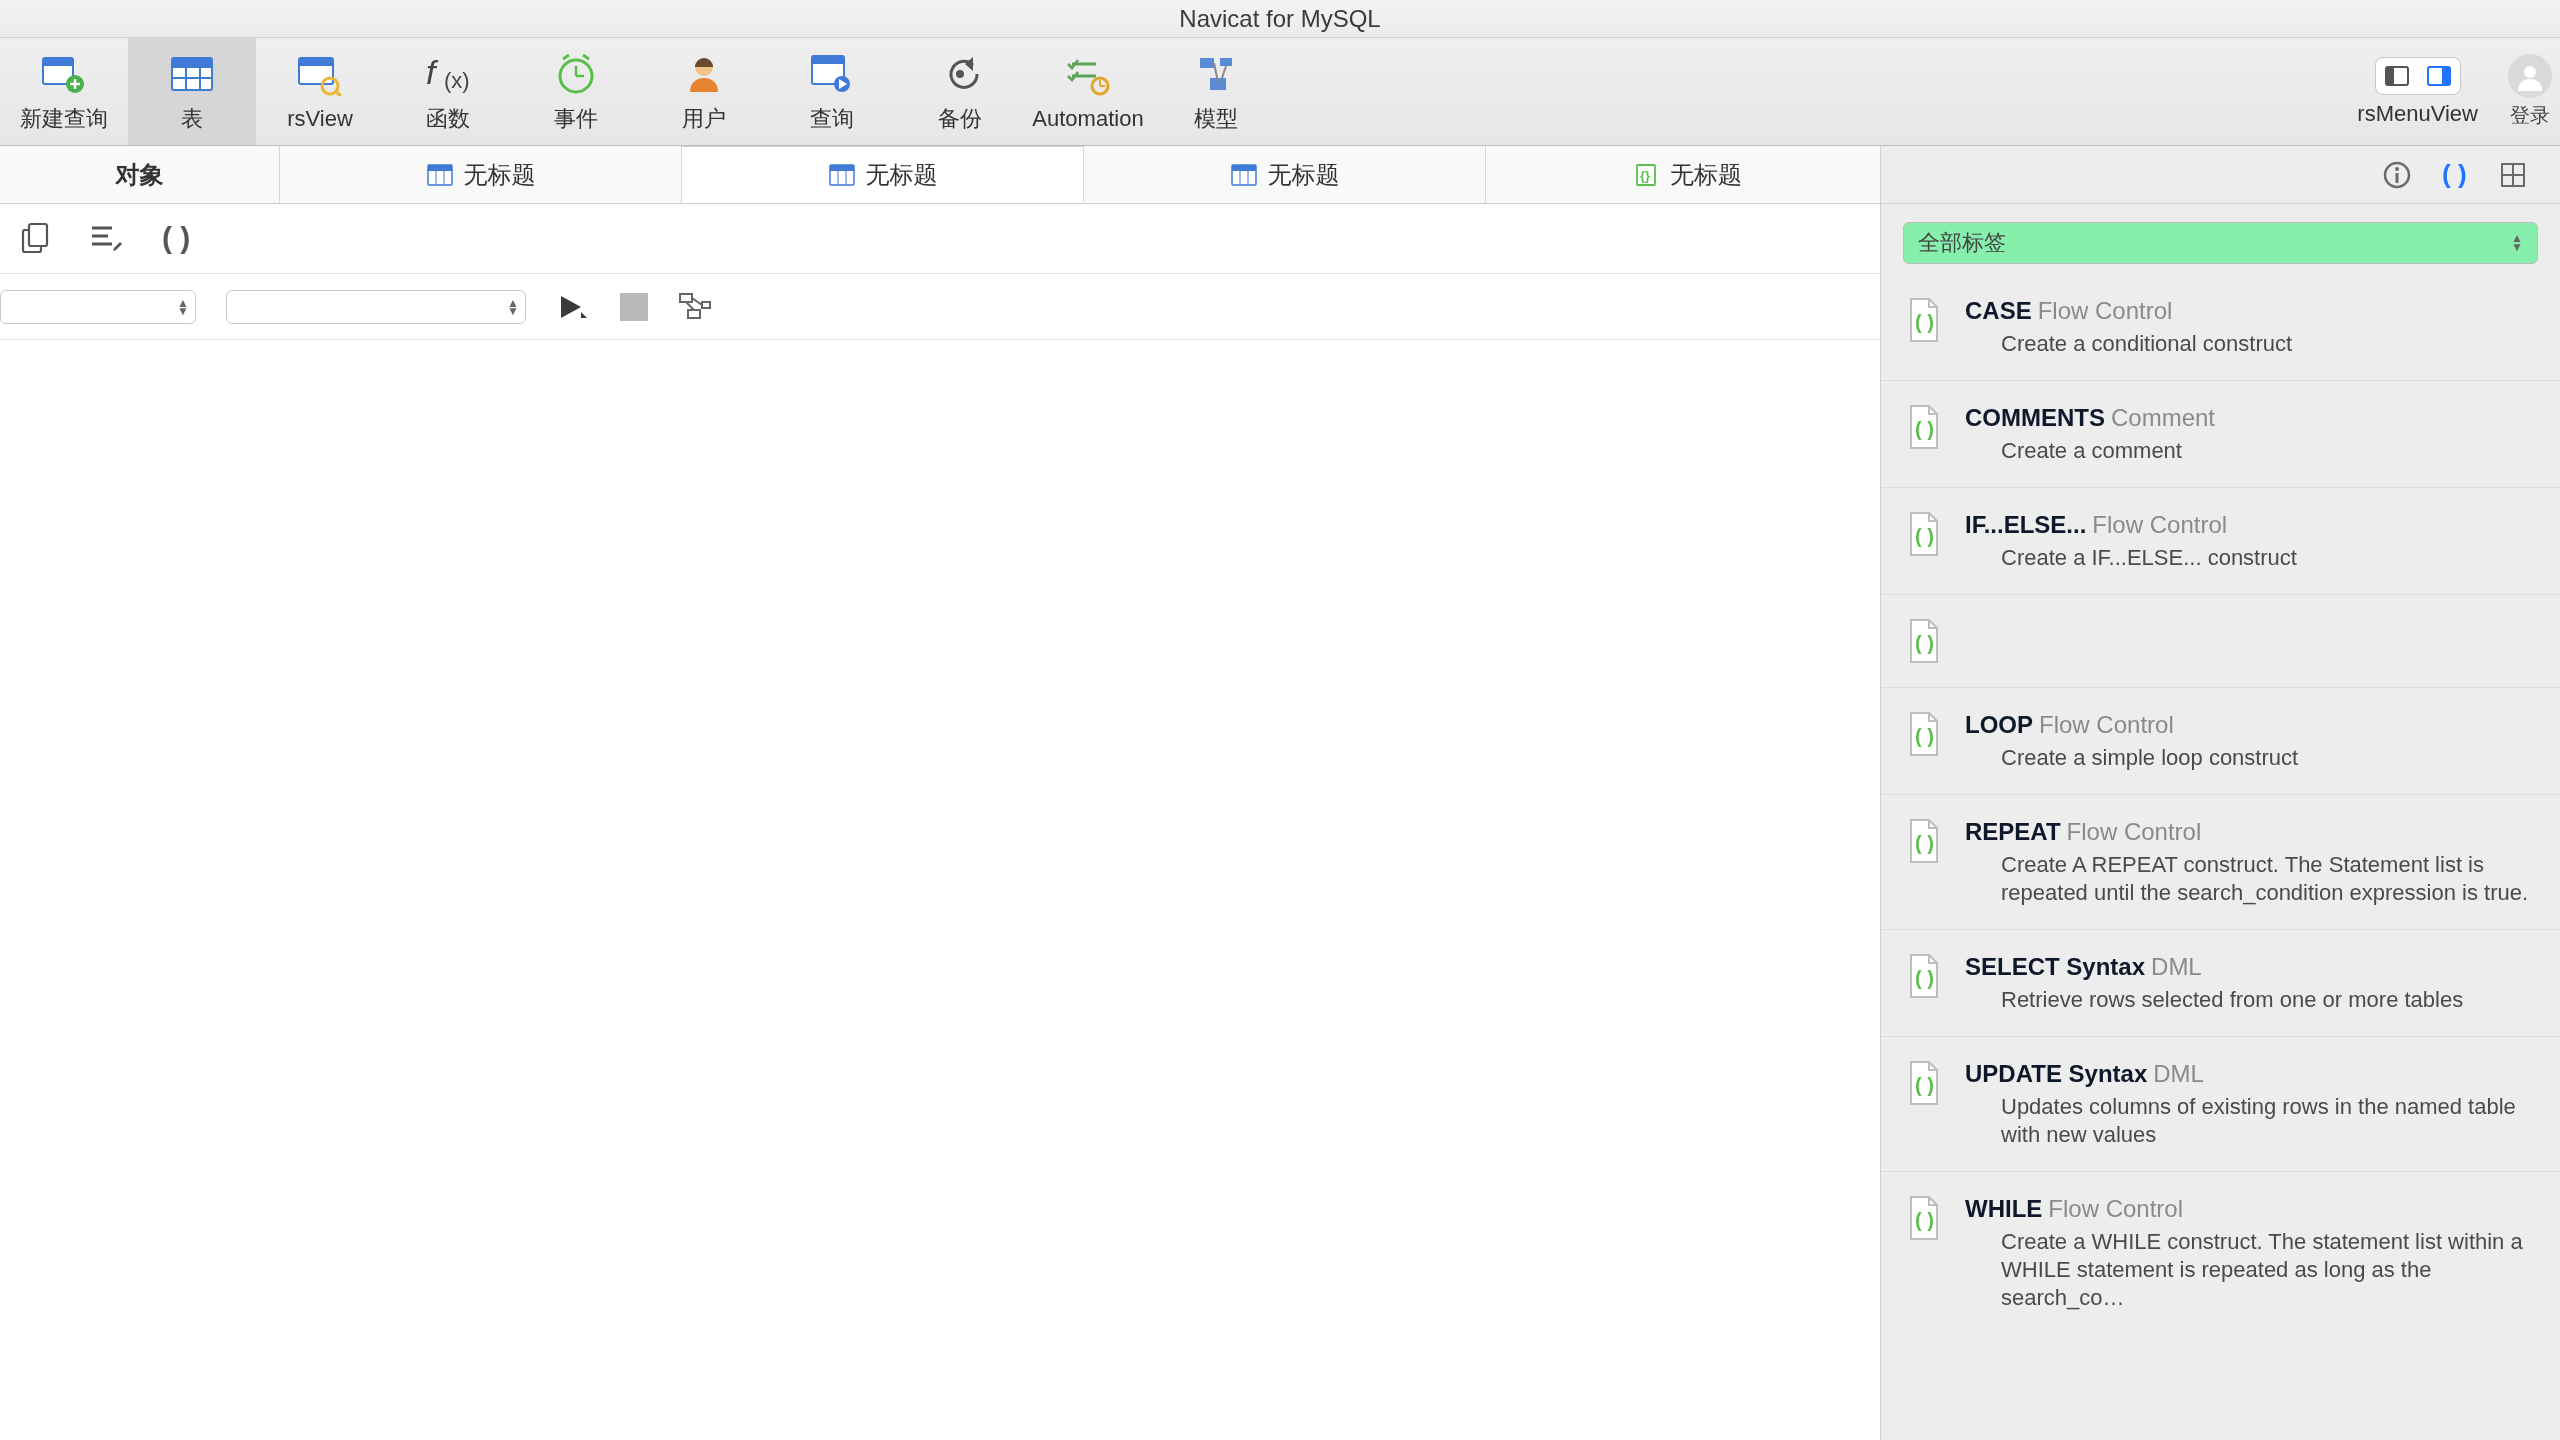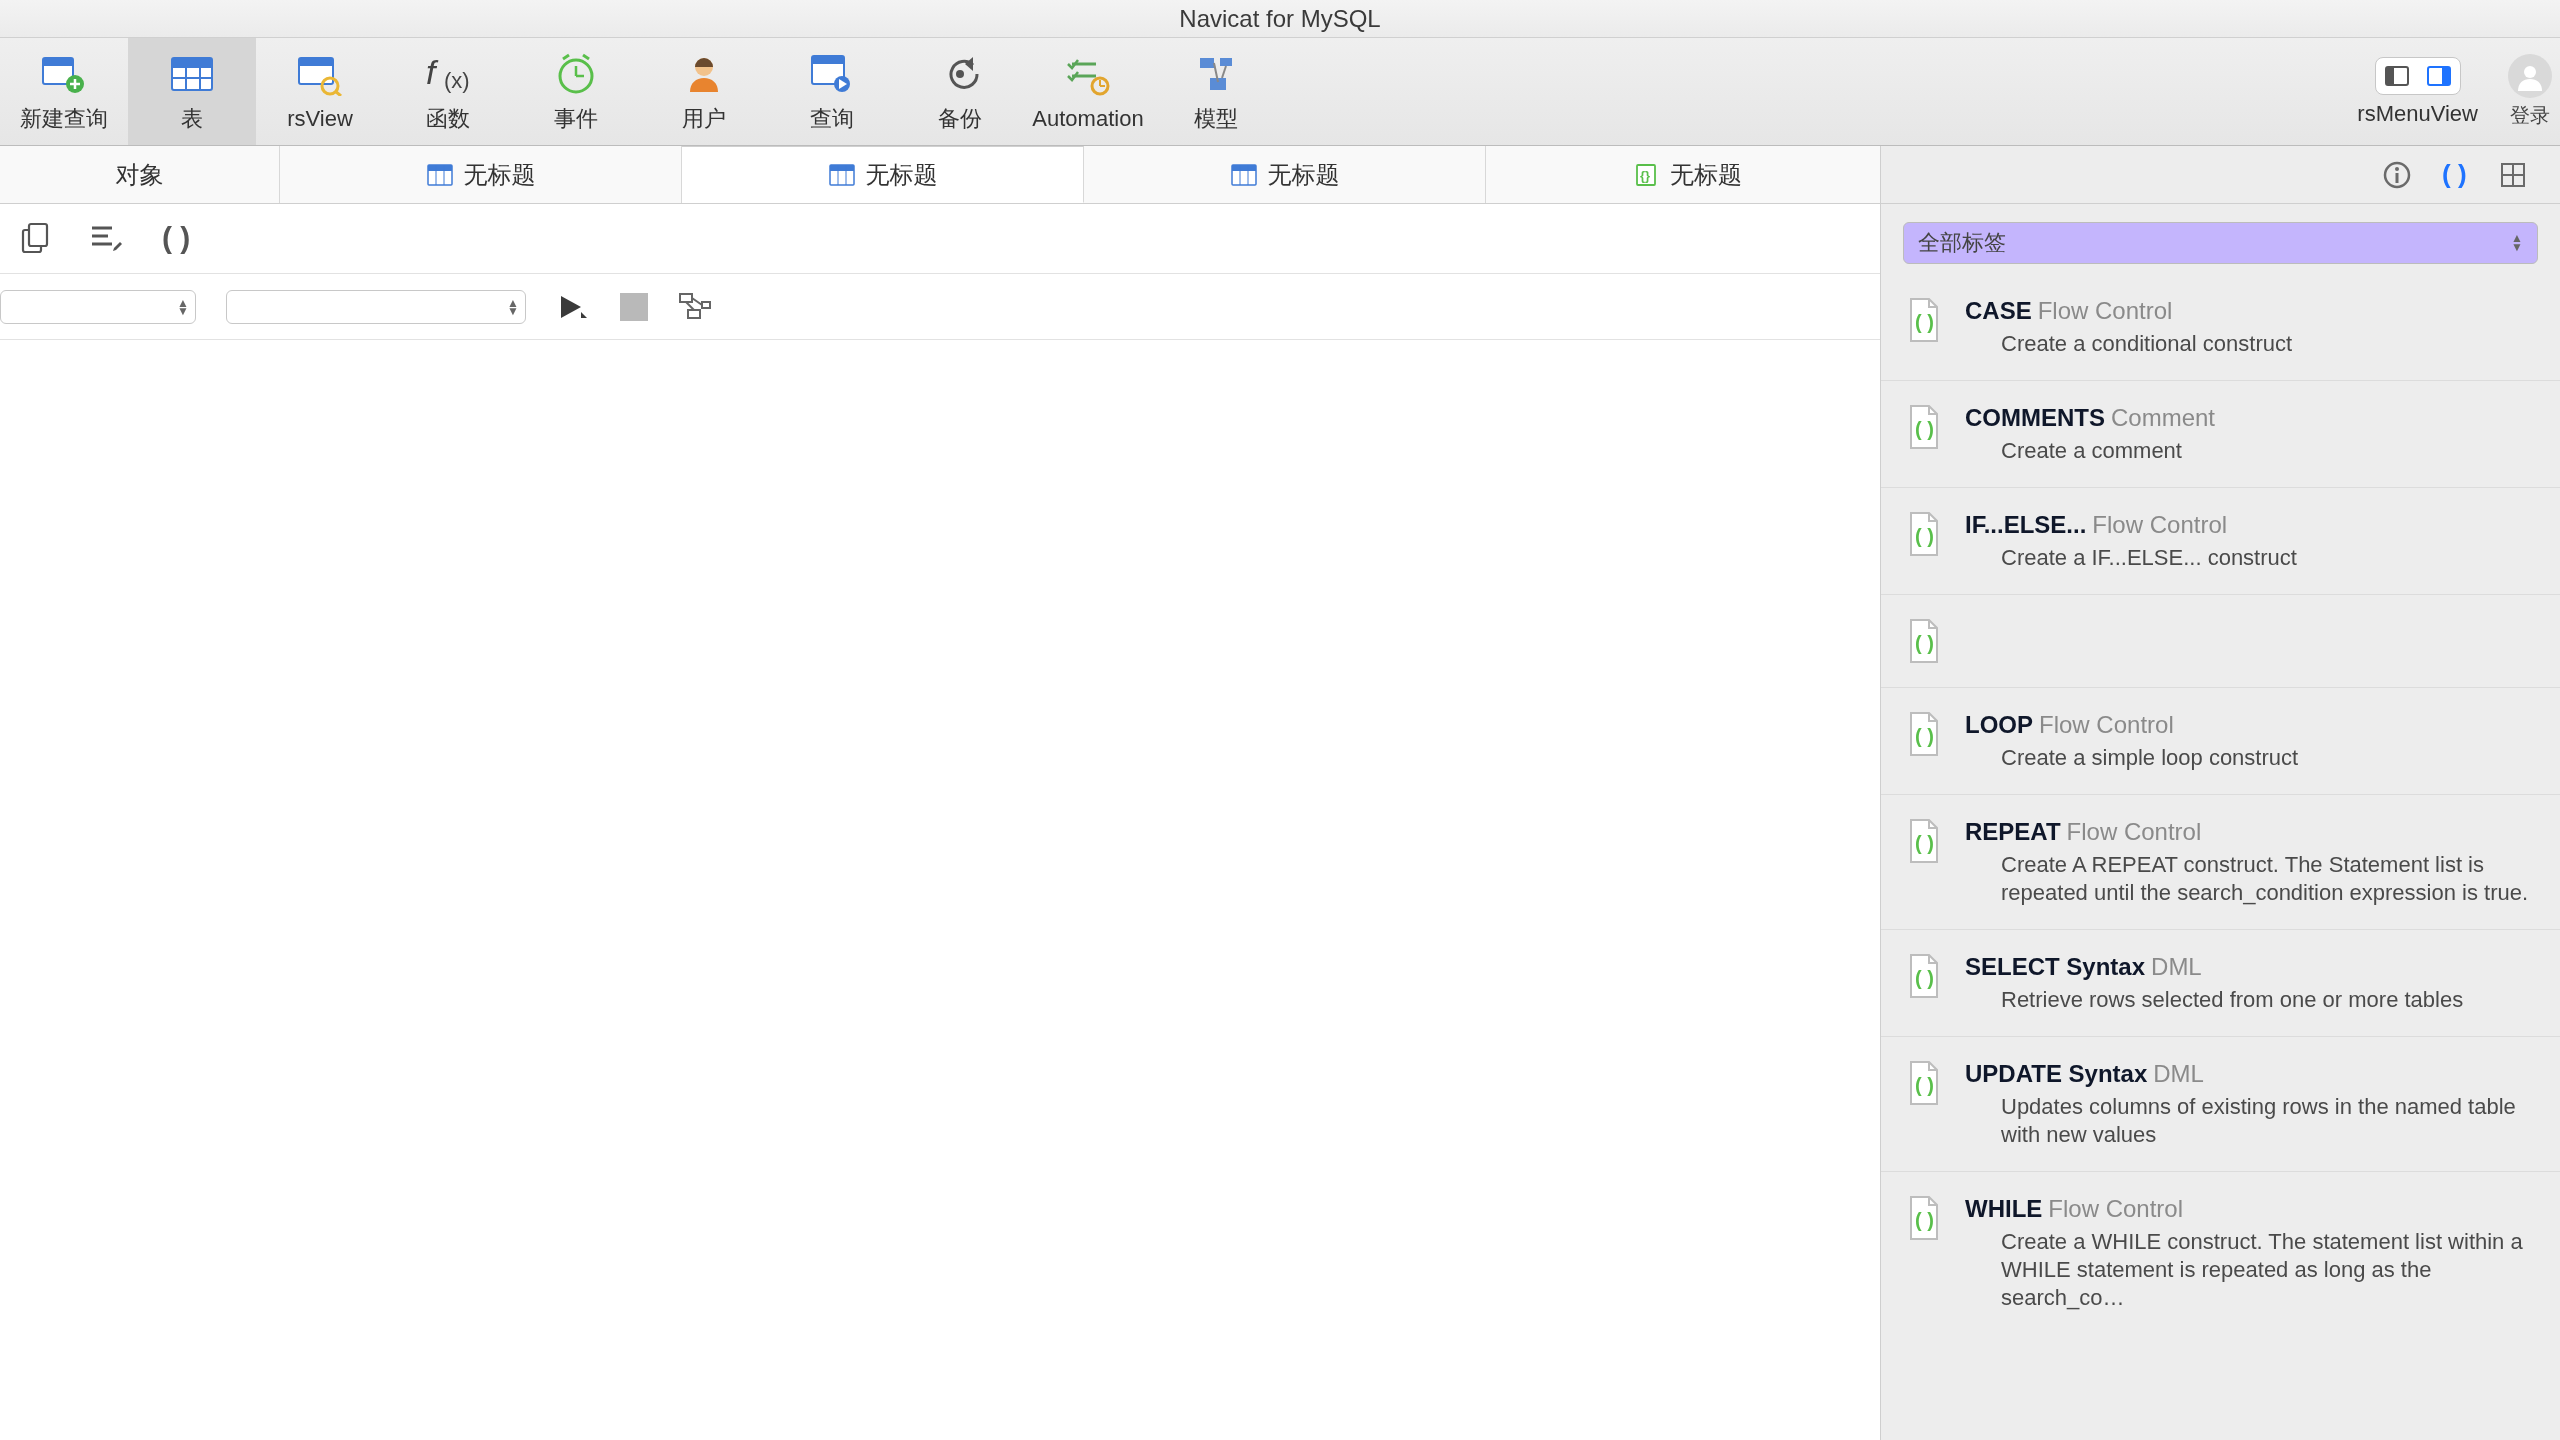--- a/index.html
+++ b/index.html
@@ -22,21 +22,21 @@
 .view-seg .seg.active { background: transparent; }
 .view-label { font-size: 22px; color: #333; }
 .login-box { display: flex; flex-direction: column; align-items: center; gap: 4px; cursor: pointer; }
 .login-box .avatar { width: 44px; height: 44px; border-radius: 50%; background: #d9d9d9; display:flex; align-items:center; justify-content:center; }
 .login-box .lbl { font-size: 20px; color: #444; }
 
 
 .subtabs { height: 58px; background: #f9f9f9; border-bottom: 1px solid #cfcfcf; display: flex; position: relative; }
 .subtab { height: 100%; display: flex; align-items: center; justify-content: center; gap: 10px; border-right: 1px solid #d8d8d8; font-size: 24px; color: #333; cursor: pointer; }
 .subtab .ico { width: 28px; height: 24px; display:flex; align-items:center; justify-content:center; }
-.subtab.t0 { width: 280px; }
+.subtab.t0 { width: 280px; font-weight: bold; }
 .subtab.tmid { width: 402px; }
 .subtab.tmid.active { background: #ffffff; border-top: 1px solid #cfcfcf; border-bottom: 1px solid #fff; position: relative; top: 0; }
 .subtabs-right { position: absolute; right: 0; top: 0; height: 100%; width: 680px; border-left: 1px solid #cfcfcf; background: #ededed; display: flex; align-items: center; justify-content: flex-end; gap: 24px; padding-right: 30px; }
 .subtabs-right .sicon { width: 34px; height: 34px; display:flex; align-items:center; justify-content:center; cursor:pointer; color:#6a6a6a; }
 .subtabs-right .sicon.active { color:#1e73ff; }
 
 
 .editrow { height: 70px; border-bottom: 1px solid #e2e2e2; display:flex; align-items:center; gap:30px; padding-left: 16px; background:#fff; }
 .editrow .eicon { width: 40px; height: 40px; display:flex; align-items:center; justify-content:center; cursor:pointer; color:#555; }
 
@@ -49,21 +49,21 @@
 .run { width:34px; height:30px; display:flex; align-items:center; justify-content:center; cursor:pointer; }
 .stop { width:28px; height:28px; background:#b9b9b9; }
 .explain-icon { width:34px; height:30px; display:flex; align-items:center; justify-content:center; cursor:pointer; }
 .editor { flex:1; background:#fff; }
 
 .body-wrap { position: relative; }
 .side-overlay { position:absolute; right:0; top:0; width:680px; height:100%; background:#ededed; border-left:1px solid #cfcfcf; display:flex; flex-direction:column; }
 
 
 .tag-select-row { padding: 18px 22px 10px; display:flex; align-items:center; }
-.tag-select { flex:1; height: 42px; border:1px solid #bcbcbc; border-radius:6px; background:#c4b5fd; display:flex; align-items:center; justify-content:space-between; padding:0 14px; font-size:22px; color:#444; cursor:pointer; }
+.tag-select { flex:1; height: 42px; border:1px solid #bcbcbc; border-radius:6px; background:#86efac; display:flex; align-items:center; justify-content:space-between; padding:0 14px; font-size:22px; color:#444; cursor:pointer; }
 .snippet-list { flex:1; overflow-y:auto; }
 .snippet { display:flex; gap:20px; padding:22px 22px; border-bottom:1px solid #dcdcdc; cursor:pointer; }
 .snippet .sicon { flex:0 0 42px; height:48px; display:flex; align-items:center; justify-content:center; }
 .snippet .stext { flex:1; display:flex; flex-direction:column; gap:4px; }
 .snippet .line1 { font-size:24px; line-height:30px; }
 .snippet .line1 .name { font-weight:700; color:#0f172a; }
 .snippet .line1 .cat  { font-weight:400; color:#8a8a8a; margin-left:6px; }
 .snippet .line2 { font-size:22px; color:#4a4a4a; line-height:28px;margin-left:36px; }
 
 

